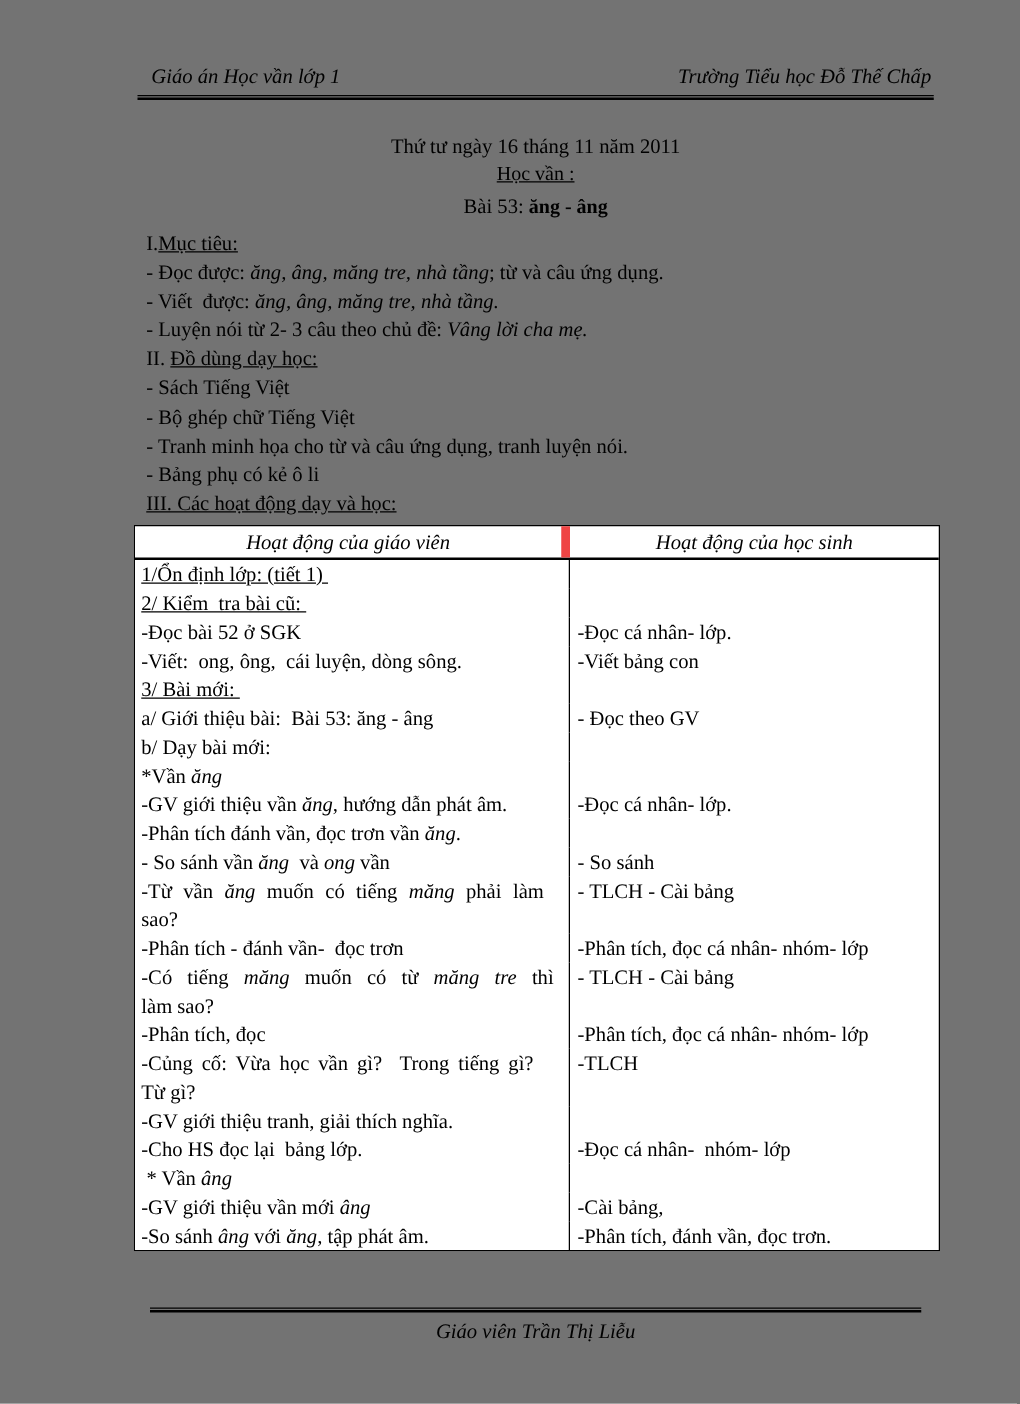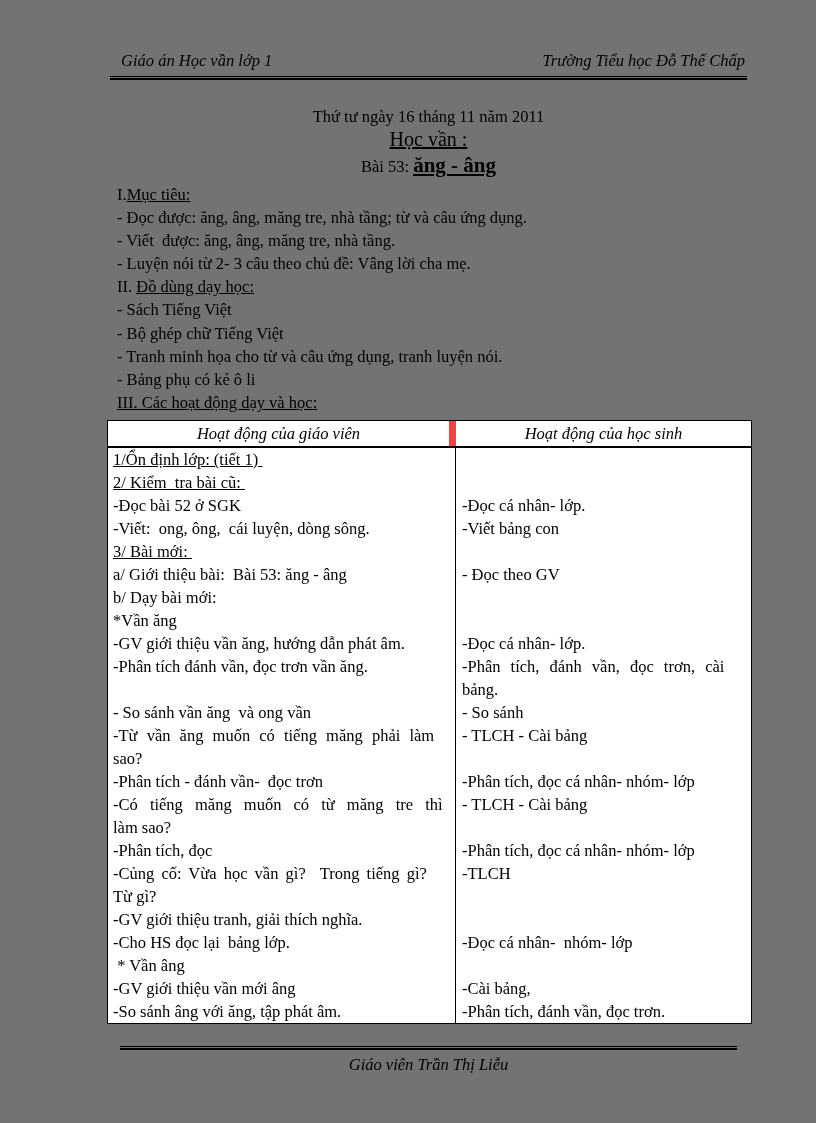--- a/index.html
+++ b/index.html
@@ -1,35 +1,35 @@
 <!DOCTYPE html>
 <html><head>
 <meta charset="utf-8">
 <style>
   * { margin:0; padding:0; box-sizing:border-box; }
   html,body { background:#e8e8e8; }
   body { width:816px; height:1123px; font-family:"Liberation Serif", serif; color:#000; }
   .page { position:relative; width:816px; height:1123px; background:#737373; overflow:hidden; }
 
-  .it { }
+  .it { font-style:italic; }
   .un { text-decoration:underline; }
 
   
   .doc-header { position:absolute; top:50px; left:110px; width:637px; }
   .doc-header-row { display:flex; justify-content:space-between; font-style:italic;
                     font-size:16.5px; line-height:22px; padding:0 2px 0 11px; white-space:pre; }
   .header-rule { margin-top:4px; height:4px; border-top:1px solid #000; border-bottom:2px solid #000; }
 
   
   .title-block { position:absolute; top:105px; left:110px; width:637px; text-align:center; }
   .date-line { font-size:16.5px; line-height:23px; white-space:pre; }
-  .subject-line { font-size:20px; line-height:23px; white-space:pre; }
+  .subject-line { font-size:16px; line-height:23px; white-space:pre; }
   .subject-line .subject-inner { text-decoration:underline; }
   .lesson-line { font-size:16.5px; line-height:28px; white-space:pre; }
-  .lesson-name { font-size:21px; font-weight:bold;text-decoration:underline; }
+  .lesson-name { font-size:16px; font-weight:bold; }
 
   
   .intro { position:absolute; top:183px; left:117px; width:630px; }
   .body-line { font-size:16.5px; line-height:23.1px; white-space:pre; }
 
   
   .activity-table { position:absolute; top:420px; left:107px; width:645px; border:1px solid #000; background:#fff; }
   .t-header { display:flex; border-bottom:2px solid #000; font-style:italic; font-size:16.5px; }
   .t-h-cell { width:348px; border-right:7px solid #ef4444; text-align:center; line-height:25px; height:25px; overflow:hidden; }
   .t-h-cell.right { width:auto; flex:1; border-right:none; }
@@ -118,22 +118,20 @@
         <div class="t-row">
           <div class="t-cell left"><span>*Vần </span><span class="it">ăng</span></div>
           <div class="t-cell right"></div>
         </div>
         <div class="t-row">
           <div class="t-cell left"><span>-GV giới thiệu vần </span><span class="it">ăng</span><span>, hướng dẫn phát âm.</span></div>
           <div class="t-cell right"><span>-Đọc cá nhân- lớp.</span></div>
         </div>
         <div class="t-row">
           <div class="t-cell left"><span>-Phân tích đánh vần, đọc trơn vần </span><span class="it">ăng</span><span>.</span></div>
-          <div class="t-cell right sp6"><span>-Phân tích, đánh vần, đọc trơn, cài
-bảng.</span></div>
         </div>
         <div class="t-row">
           <div class="t-cell left"><span>- So sánh vần </span><span class="it">ăng</span><span>  và </span><span class="it">ong</span><span> vần</span></div>
           <div class="t-cell right"><span>- So sánh</span></div>
         </div>
         <div class="t-row">
           <div class="t-cell left sp5"><span>-Từ vần </span><span class="it">ăng</span><span> muốn có tiếng </span><span class="it">măng</span><span> phải làm
 sao?</span></div>
           <div class="t-cell right"><span>- TLCH - Cài bảng</span></div>
         </div>

